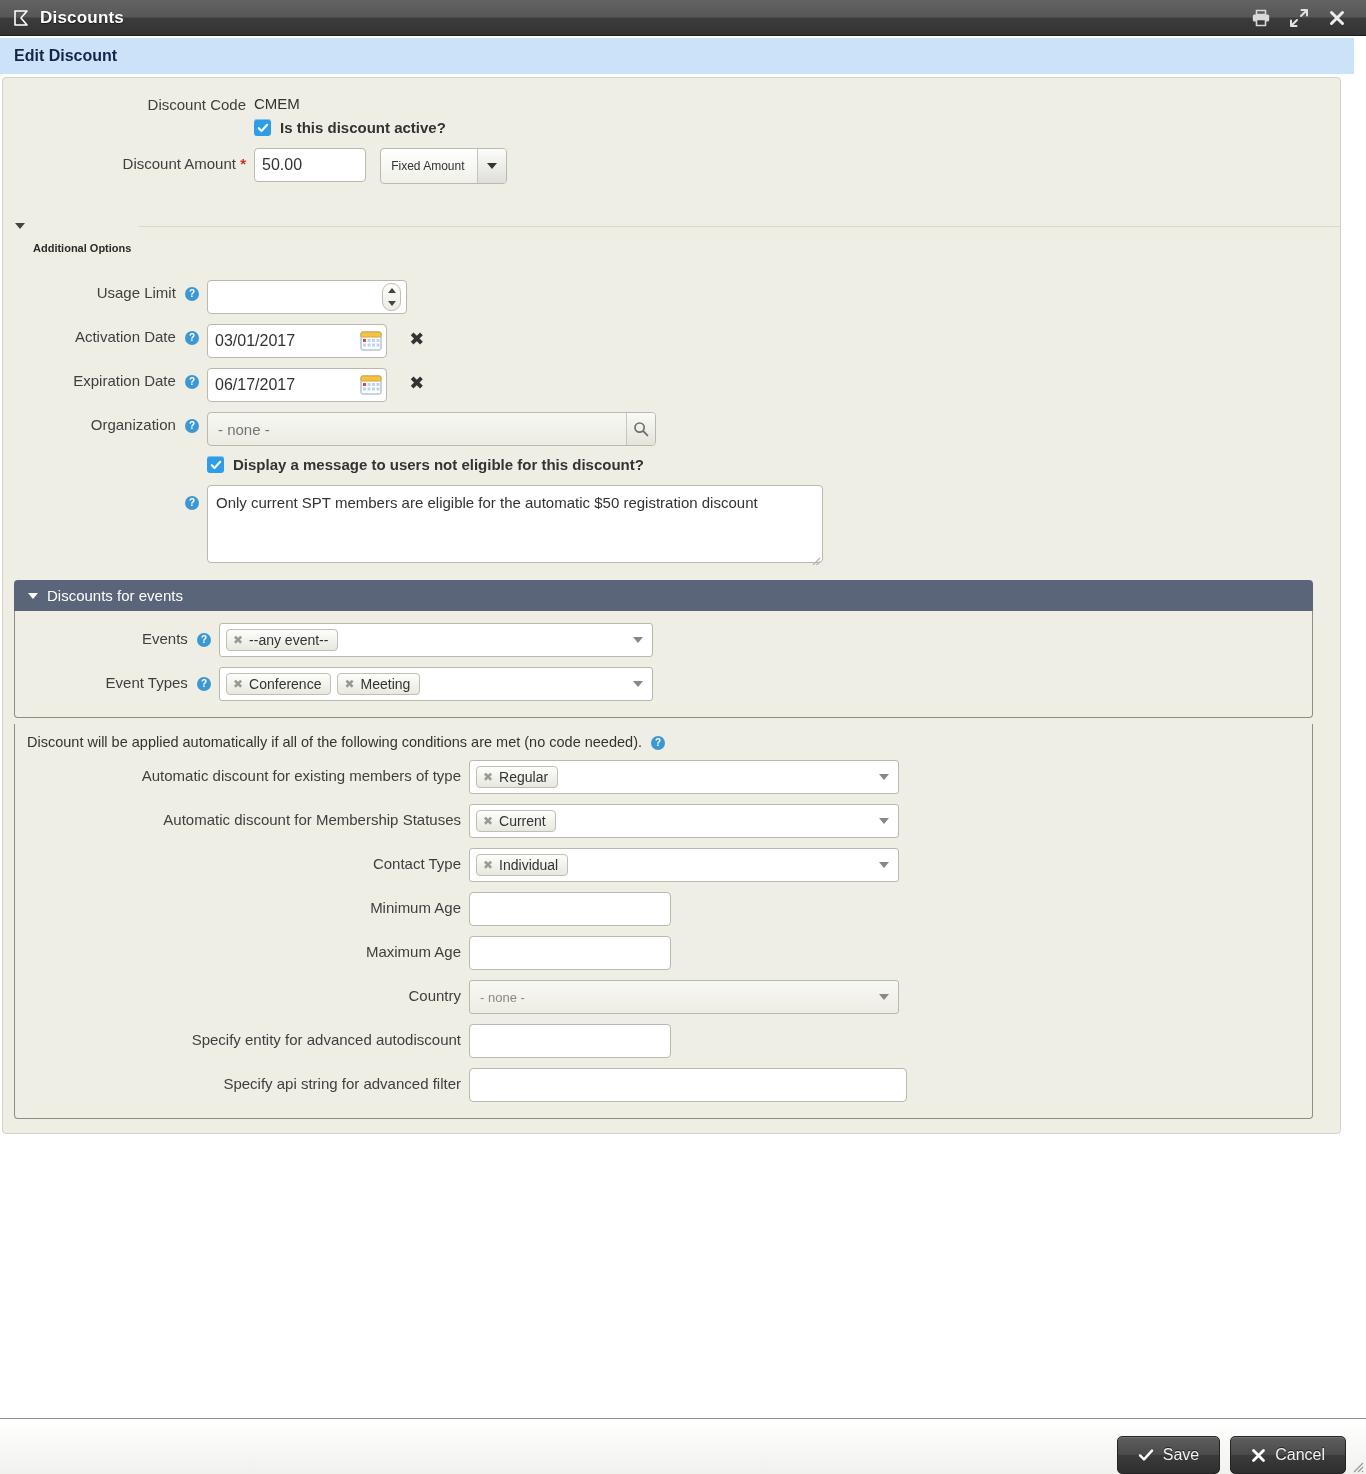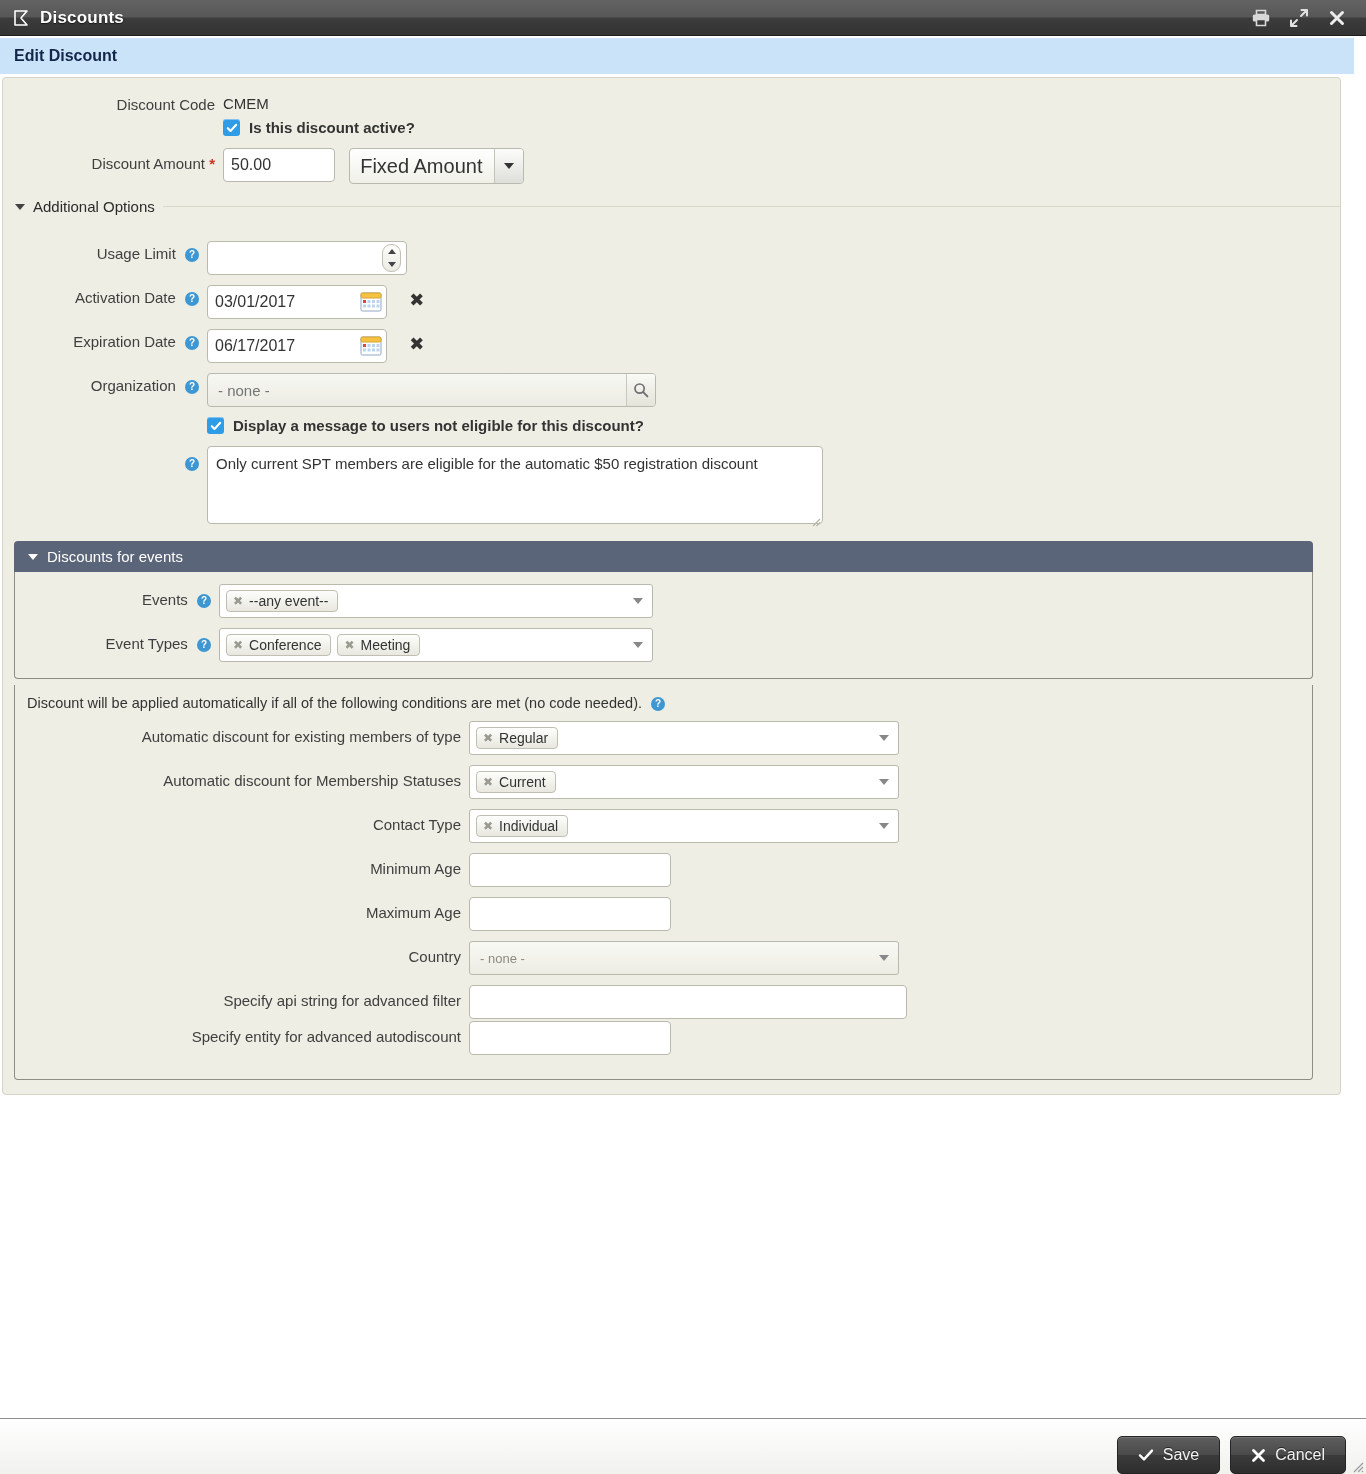--- a/index.html
+++ b/index.html
@@ -85,21 +85,21 @@
   .flabel {
     text-align: right;
     color: #3f3f3f;
     font-size: 15px;
     padding-top: 4px;
     flex: 0 0 auto;
     white-space: nowrap;
   }
   .fval { padding-left: 8px; }
 
-  .lbl-w1 { width: 212px; }   
+  .lbl-w1 { width: 212px; padding-left: 31px; }   
   .lbl-w2 { width: 196px; }   
   .lbl-w3 { width: 196px; }   
   .lbl-w4 { width: 446px; text-align: right; }   
 
   .req { color: #cc3322; font-weight: bold; }
 
   .static-val {
     padding-top: 3px;
     font-size: 15px;
     color: #333;
@@ -129,21 +129,21 @@
     border: 1px solid #b9b9ad;
     border-radius: 4px;
     background: linear-gradient(to bottom,#ffffff,#f0f0e8);
     height: 34px;
     overflow: hidden;
     vertical-align: top;
   }
   .selwrap .seltext {
     display: flex; align-items: center;
     padding: 0 12px 0 10px;
-    font-size: 20px;
+    font-size: 12px;
     color: #333;
     white-space: nowrap;
   }
   .selwrap .selbtn {
     width: 28px;
     border-left: 1px solid #c3c3b6;
     background: linear-gradient(to bottom,#fcfcfa,#dededa);
     display: flex; align-items: center; justify-content: center;
   }
   .caret-down {
@@ -328,24 +328,25 @@
   }
   .section-wrap { margin: 10px 0 0 10px; margin-right: 26px; }
 
   
   .inline-head {
     display: flex; align-items: center;
     margin: 4px 0 10px 12px;
     gap: 8px;
   }
   .inline-head .ih-text {
-    font-weight: normal;
-    font-size: 15px;
+    font-weight: bold;
+    font-size: 11px;
     color: #2b2b2b;
     white-space: nowrap;
+    margin-top: 44px;
   }
   .inline-head .ih-tri {
     width: 0; height: 0;
     border-left: 5px solid transparent;
     border-right: 5px solid transparent;
     border-top: 6px solid #444;
   }
   .inline-head .rule {
     flex: 1 1 auto;
     height: 1px;
@@ -776,31 +777,31 @@
       <div class="frow" style="margin-bottom:10px;">
         <div class="flabel lbl-w4" style="padding-top:7px;">Country</div>
         <div class="fval">
           <div class="plainsel">
             <span>- none -</span>
             <span class="tokarrow"></span>
           </div>
         </div>
       </div>
 
+      <div class="frow" style="margin-bottom:10px;">
+        <div class="flabel lbl-w4" style="padding-top:7px;">Specify entity for advanced autodiscount</div>
+        <div class="fval">
+          <input class="inp" style="width: 202px; height: 34px;" type="text" value="">
+        </div>
+      </div>
+
       <div class="frow" style="margin-bottom:2px;">
         <div class="flabel lbl-w4" style="padding-top:7px;">Specify api string for advanced filter</div>
         <div class="fval">
           <input class="inp" style="width: 438px; height: 34px;" type="text" value="">
-        </div>
-      </div>
-
-      <div class="frow" style="margin-bottom:10px;">
-        <div class="flabel lbl-w4" style="padding-top:7px;">Specify entity for advanced autodiscount</div>
-        <div class="fval">
-          <input class="inp" style="width: 202px; height: 34px;" type="text" value="">
         </div>
       </div>
 
     </div>
   </div>
 
 </div>
 
 <div class="footer">
   <div class="btn">

